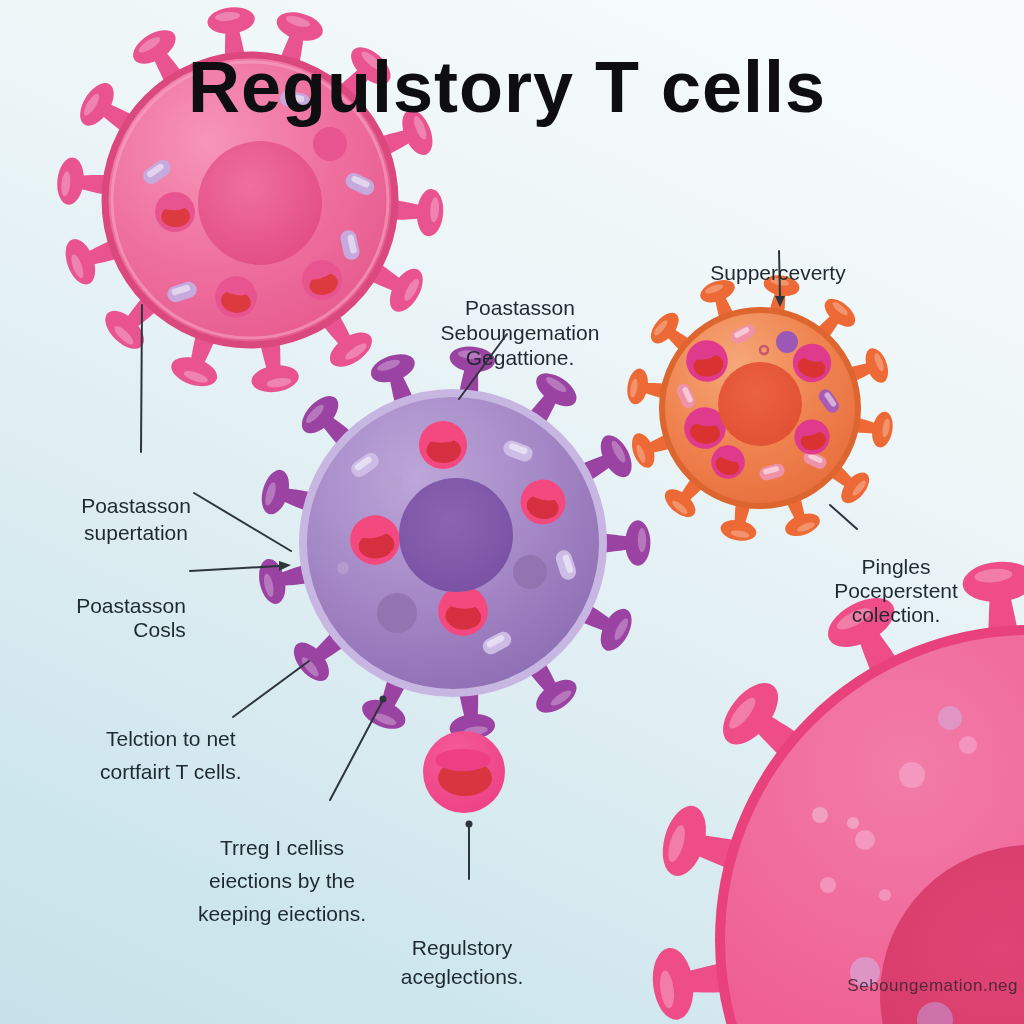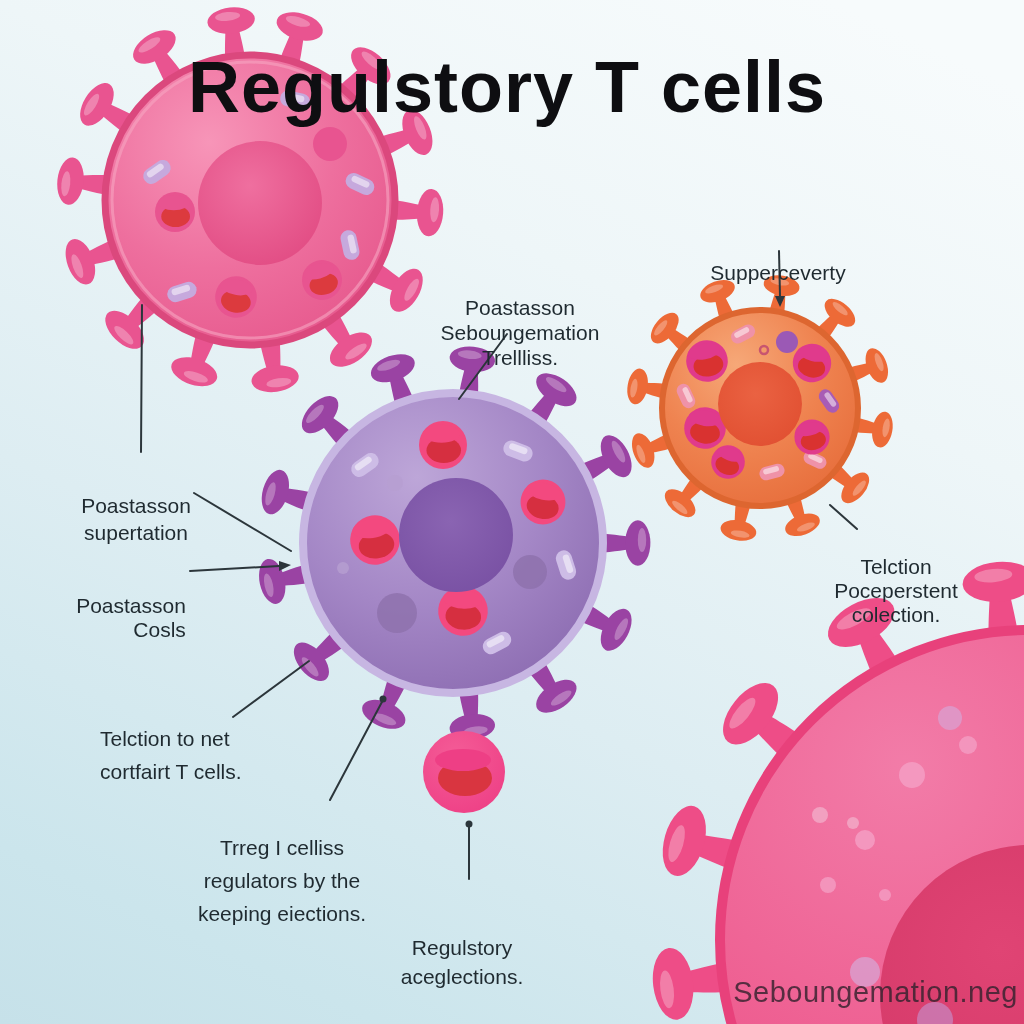--- a/index.html
+++ b/index.html
@@ -13,26 +13,26 @@
     position:absolute;top:46px;left:507px;transform:translateX(-50%);
     font-size:72px;font-weight:bold;color:#0e0e11;letter-spacing:1px;white-space:nowrap;z-index:30;
   }
   .lbl{position:absolute;color:#1f2a30;font-size:21px;font-weight:500;z-index:20;text-align:center;margin-top:36px;}
   .lbl span{display:block;}
   .lbl-suppercevert{top:224px;left:778px;transform:translateX(-50%);line-height:26px;}
   .lbl-gegattione{top:259px;left:520px;transform:translateX(-50%);line-height:25px;}
   .lbl-regulonty{top:456px;left:136px;transform:translateX(-50%);line-height:27px;}
   .lbl-poastasson{top:558px;left:131px;transform:translateX(-50%);line-height:24px;text-align:right;}
   .lbl-pingles{top:519px;left:896px;transform:translateX(-50%);line-height:24px;}
-  .lbl-telction{top:686px;left:100px;text-align:left;line-height:33px;}
+  .lbl-telction{top:686px;left:100px;text-align:center;line-height:33px;}
   .lbl-trreg{top:795px;left:282px;transform:translateX(-50%);line-height:33px;}
   .lbl-throuttofor{top:897px;left:462px;transform:translateX(-50%);line-height:29px;}
   .watermark{
     position:absolute;top:976px;right:6px;z-index:25;
-    font-size:29px;color:#35222e;opacity:.82;letter-spacing:.5px;font-weight:500;
+    font-size:17px;color:#35222e;opacity:.82;letter-spacing:.5px;font-weight:500;
   }
   
   .spike-pink{fill:#e95490;}
   .spike-purple{fill:#9a43a3;}
   .spike-orange{fill:#ed6a37;}
   .spike-big{fill:#ee4d87;}
   .pill-lav{fill:#c6a9dd;}
   .pill-lav2{fill:#cdbce6;}
   .pill-rose{fill:#ef92a8;}
   .pill-viol{fill:#a85cb5;}
@@ -256,42 +256,42 @@
   </svg>
 
   <div class="page-title">Regulstory T cells</div>
 
   <div class="lbl lbl-suppercevert">
     <span>Supperceverty</span>
   </div>
   <div class="lbl lbl-gegattione">
     <span>Poastasson</span>
     <span>Seboungemation</span>
-    <span>Trellliss.</span>
+    <span>Gegattione.</span>
   </div>
   <div class="lbl lbl-regulonty">
     <span>Poastasson</span>
     <span>supertation</span>
   </div>
   <div class="lbl lbl-poastasson">
     <span>Poastasson</span>
     <span>Cosls</span>
   </div>
   <div class="lbl lbl-pingles">
-    <span>Telction</span>
+    <span>Pingles</span>
     <span>Poceperstent</span>
     <span>colection.</span>
   </div>
   <div class="lbl lbl-telction">
     <span>Telction to net</span>
     <span>cortfairt T cells.</span>
   </div>
   <div class="lbl lbl-trreg">
     <span>Trreg I celliss</span>
-    <span>regulators by the</span>
+    <span>eiections by the</span>
     <span>keeping eiections.</span>
   </div>
   <div class="lbl lbl-throuttofor">
     <span>Regulstory</span>
     <span>aceglections.</span>
   </div>
 
   <div class="watermark">Seboungemation.neg</div>
 </div>
 

